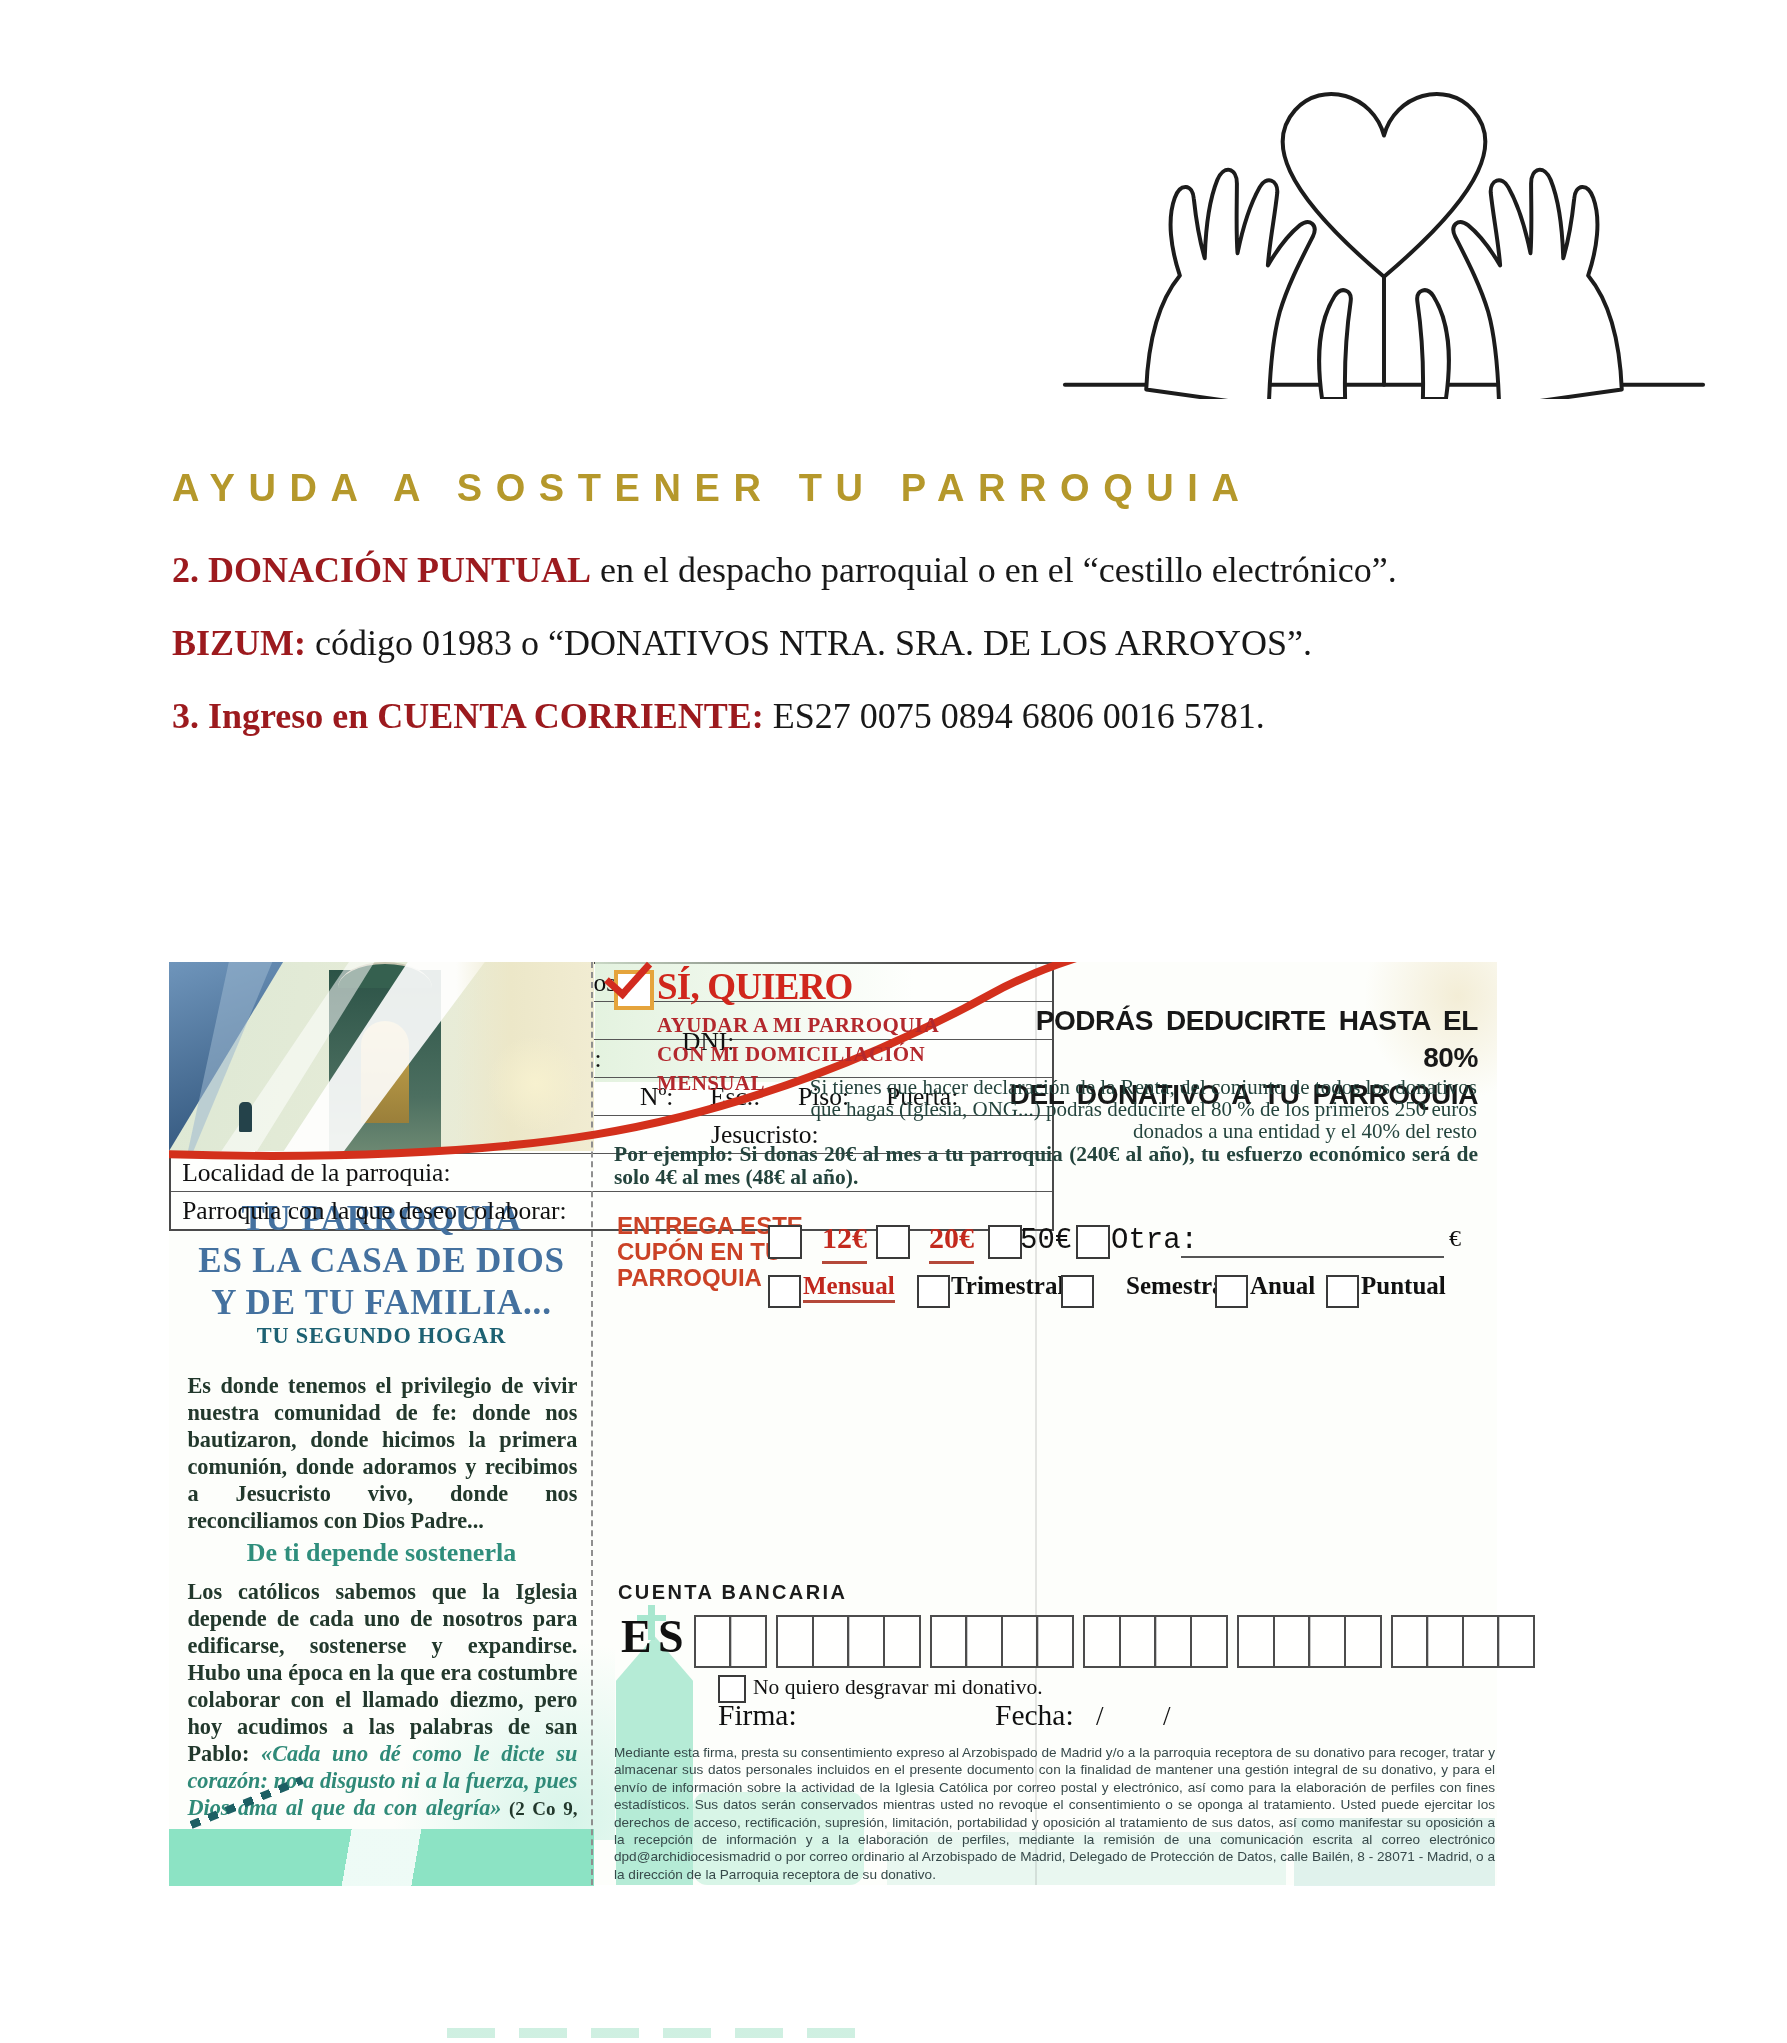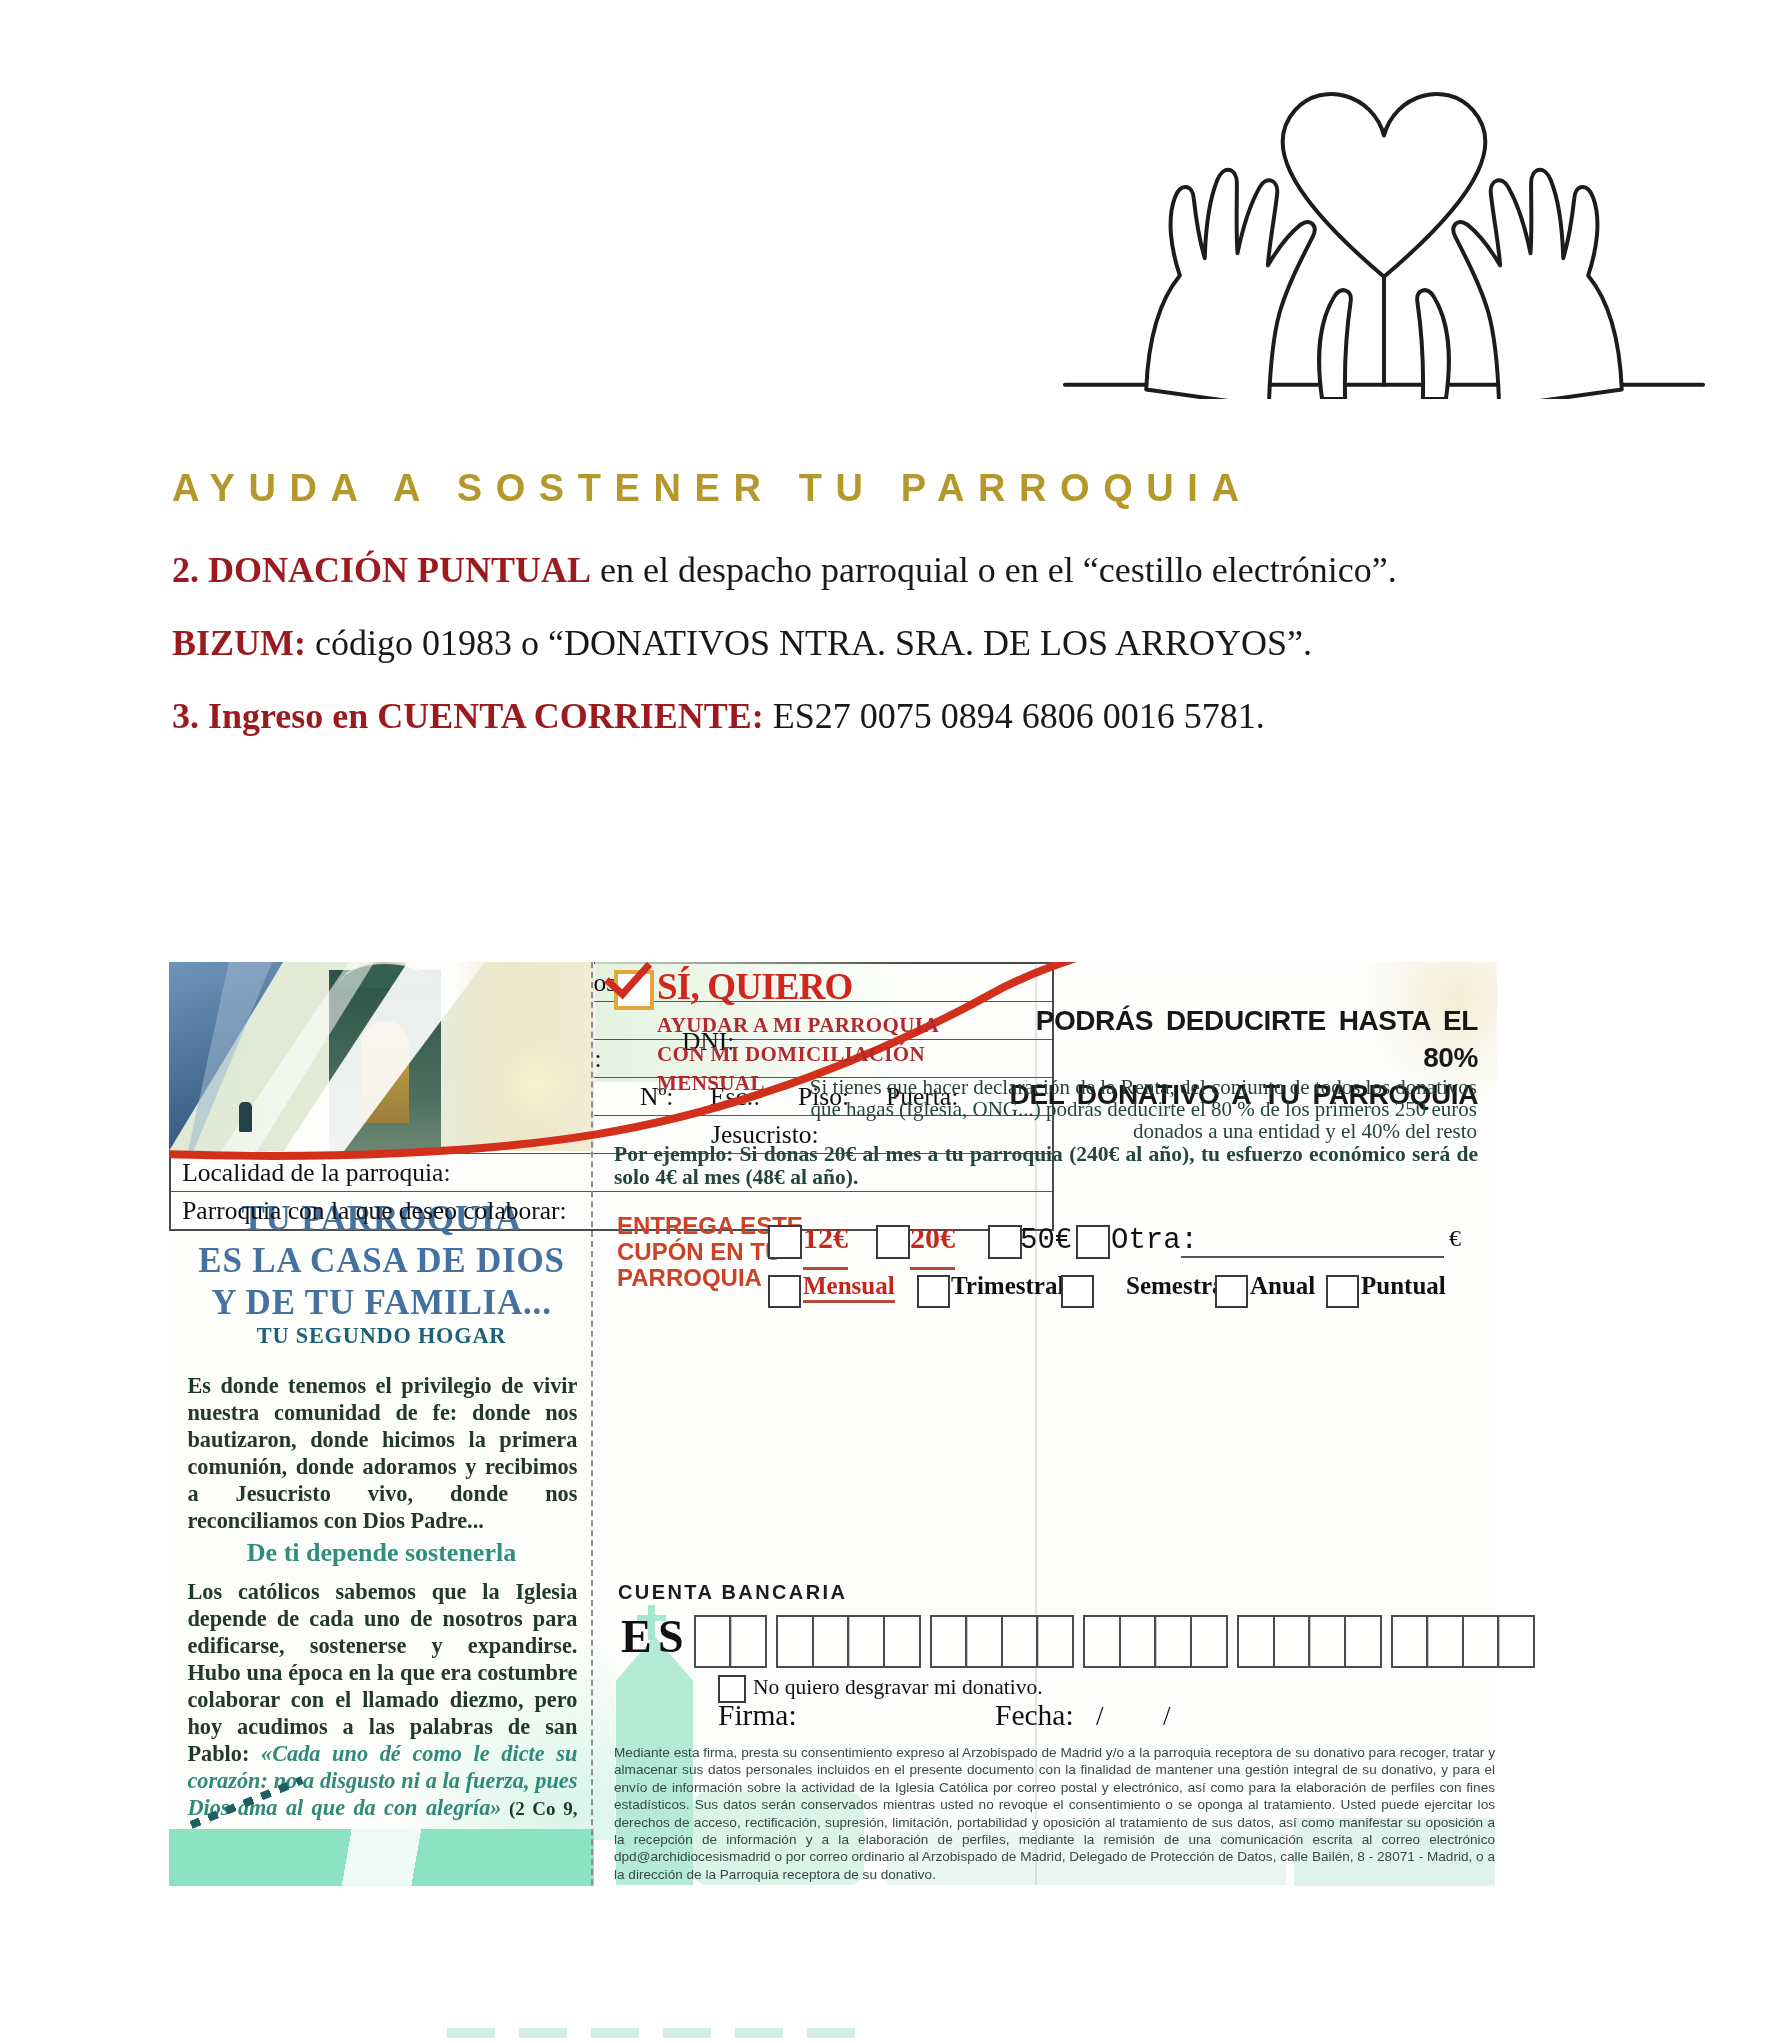--- a/index.html
+++ b/index.html
@@ -101,21 +101,21 @@
   #deduct-title{left:814px;top:40px;width:495px;text-align:right;font-family:"Liberation Sans",sans-serif;
                 font-weight:700;font-size:28px;line-height:37px;color:#181818;word-spacing:5.6px;letter-spacing:-0.4px;z-index:4;}
   #deduct-body{left:622px;top:114px;width:686px;text-align:right;font-size:21px;line-height:22px;color:#24443d;z-index:4;}
   #deduct-example{left:445px;top:181px;width:864px;font-weight:700;font-size:21.5px;line-height:23px;
                 text-align:justify;color:#24443d;z-index:4;}
 
   
   #entrega{left:448px;top:251px;font-family:"Liberation Sans",sans-serif;font-weight:700;font-size:24px;
            line-height:26px;color:#cb4226;z-index:4;}
   .amt-box{top:263px;width:30px;height:30px;z-index:4;}
-  .amt-acc{top:259px;font-weight:700;font-size:30px;color:#c32a1e;border-bottom:3.2px solid #b5493a;padding-bottom:12px;z-index:4;}
+  .amt-acc{top:259px;font-weight:700;font-size:30px;color:#c32a1e;border-bottom:3.2px solid #b5493a;padding-bottom:6px;z-index:4;margin-left:19px;}
   .amt-plain{top:262px;font-size:29px;color:#111;z-index:4;font-family:Liberation Mono, monospace;}
   #amt-line{left:1012px;top:294px;width:263px;border-bottom:2.4px solid #555;z-index:4;}
   #amt-eur{left:1280px;top:263px;font-size:24px;color:#111;z-index:4;}
   .frq-box{top:313px;width:29px;height:29px;z-index:4;}
   .frq-acc{top:310px;font-weight:700;font-size:25px;color:#c0271d;border-bottom:3.2px solid #b5493a;z-index:4;}
   .frq-plain{top:310px;font-weight:700;font-size:25px;color:#111;z-index:4;}
 
   
   #form-table{left:445px;top:350px;width:881px;height:265px;border:2.4px solid #4a4a4a;
               background:rgba(255,255,255,.6);display:flex;flex-direction:column;z-index:4;}

